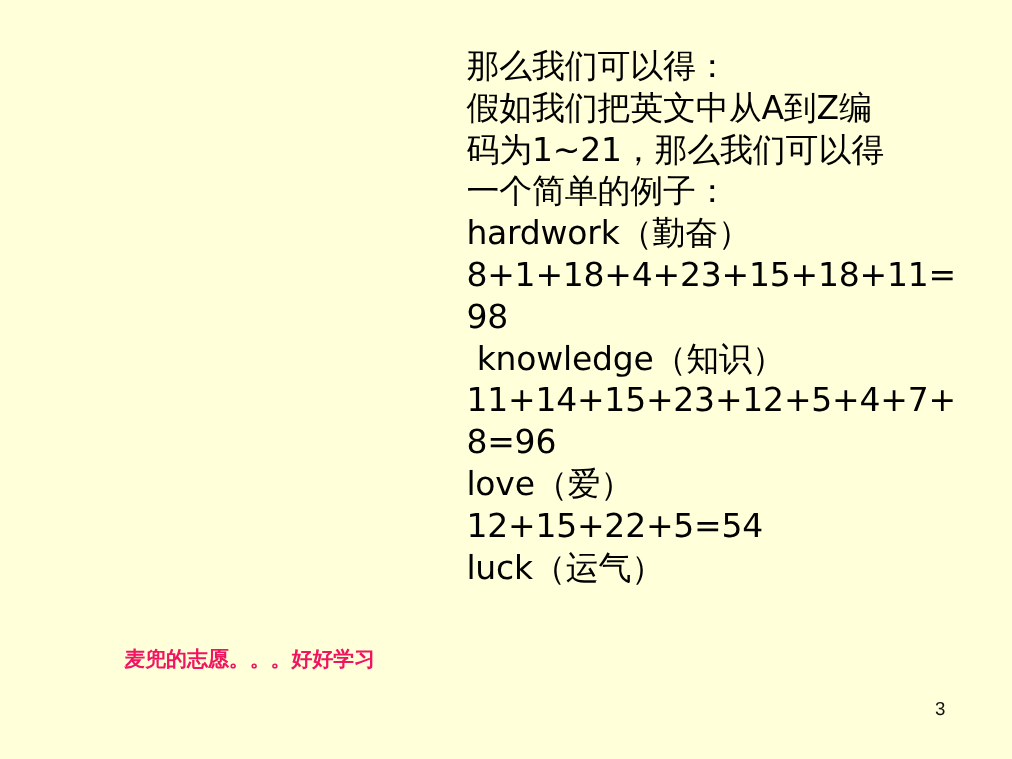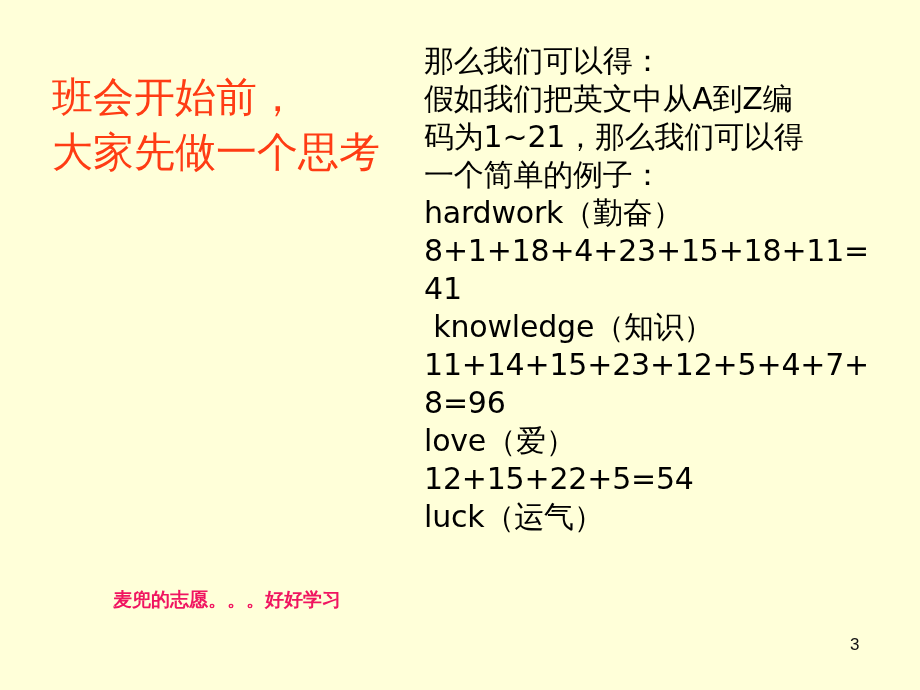--- a/index.html
+++ b/index.html
@@ -76,37 +76,33 @@
     font-family: "Liberation Sans", sans-serif;
     font-size: 17px;
     color: #111111;
   }
 </style>
 </head>
 <body>
 
 <div id="slide">
 
-  <div id="title-block">
-    <div class="title-line">班会开始前，</div>
-    <div class="title-line">大家先做一个思考</div>
-  </div>
 
   <div id="subtitle-block">
     <div id="subtitle-text">麦兜的志愿。。。好好学习</div>
   </div>
 
   <div id="body-block">
     <div class="body-line">那么我们可以得：</div>
     <div class="body-line">假如我们把英文中从A到Z编</div>
     <div class="body-line">码为1~21，那么我们可以得</div>
     <div class="body-line">一个简单的例子：</div>
     <div class="body-line">hardwork（勤奋）</div>
     <div class="body-line">8+1+18+4+23+15+18+11=</div>
-    <div class="body-line">41</div>
+    <div class="body-line">98</div>
     <div class="body-line"> knowledge（知识）</div>
     <div class="body-line">11+14+15+23+12+5+4+7+</div>
     <div class="body-line">8=96</div>
     <div class="body-line">love（爱）</div>
     <div class="body-line">12+15+22+5=54</div>
     <div class="body-line">luck（运气）</div>
   </div>
 
   <div id="slide-number">3</div>
 

